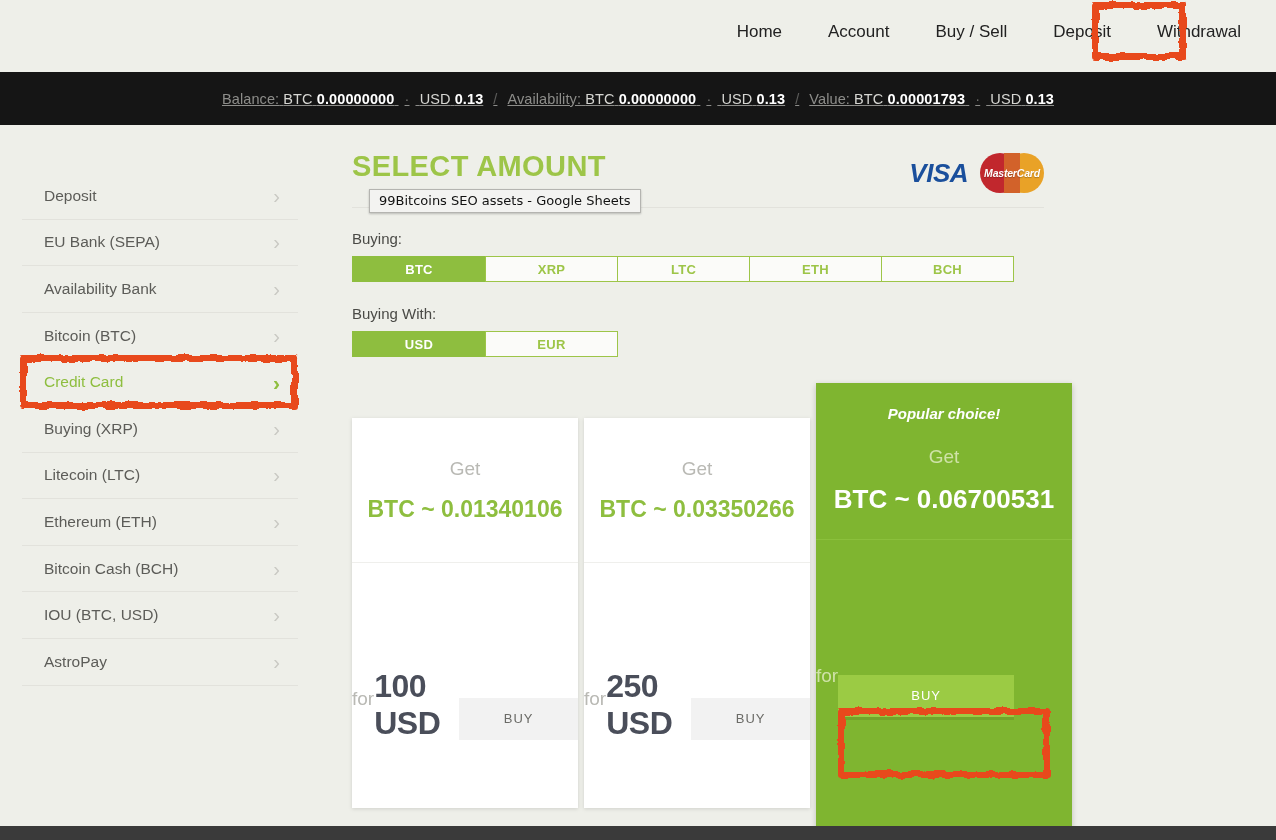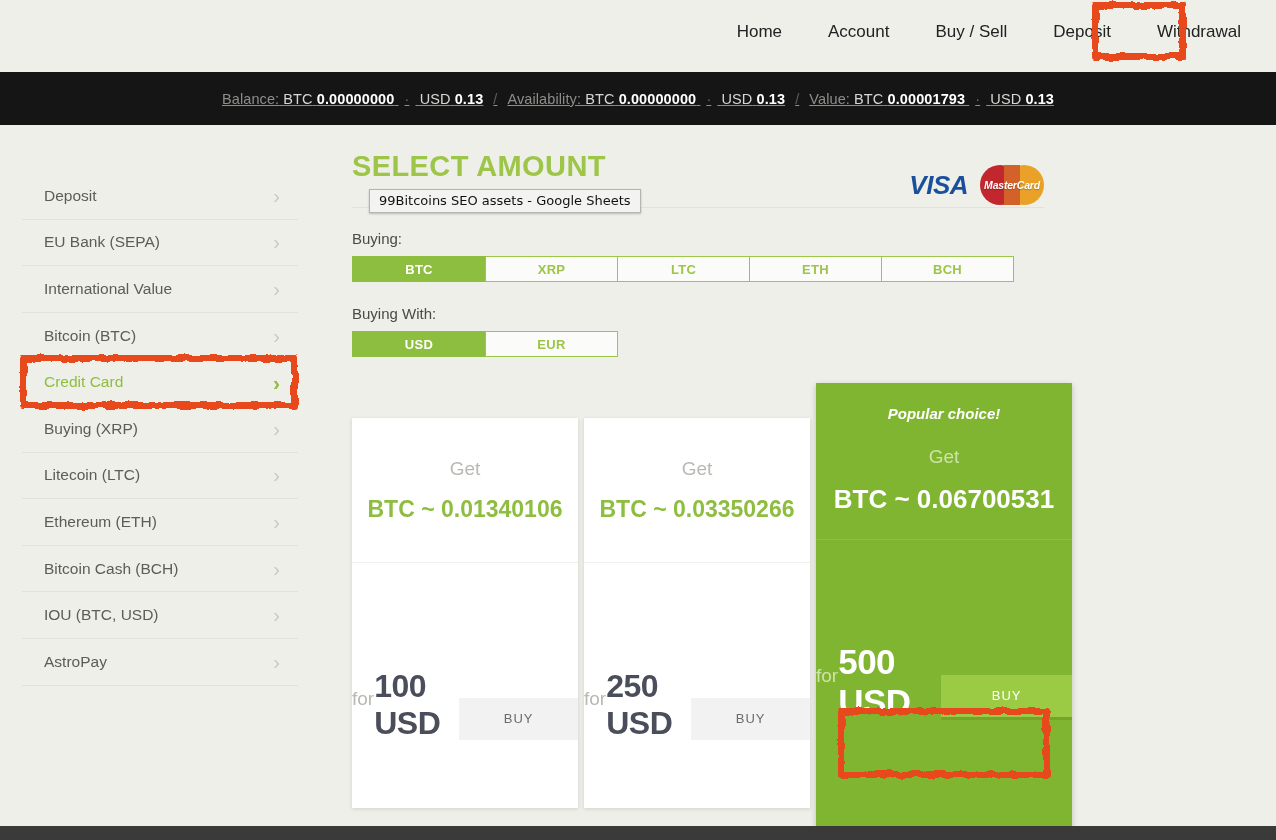--- a/index.html
+++ b/index.html
@@ -58,21 +58,21 @@
 
   
   .main { position: absolute; left: 352px; top: 24px; width: 692px; }
   .maintitle {
     font-size: 29px; font-weight: bold; color: #9dc548;
     letter-spacing: .4px; line-height: 34px;
   }
   .titlerule {
     margin-top: 24px; height: 1px; background: #e2e2dc; width: 692px;
   }
-  .cards-logos { position: absolute; right: 0; top: 16px; display: flex; align-items: center; gap: 12px; }
+  .cards-logos { position: absolute; right: 0; top: 4px; display: flex; align-items: center; gap: 12px; }
   .visa { font-size: 26px; font-weight: bold; font-style: italic; color: #1a4f9c; letter-spacing: -.5px; }
   .mc { position: relative; width: 64px; height: 40px; }
   .mc .c1, .mc .c2 { position: absolute; top: 0; width: 40px; height: 40px; border-radius: 50%; }
   .mc .c1 { left: 0; background: #c1272d; }
   .mc .c2 { right: 0; background: #e9a227; }
   .mc .ov { position: absolute; left: 24px; top: 0; width: 16px; height: 40px; background: #d2622a; }
   .mc .txt {
     position: absolute; left: 0; top: 0; width: 64px; height: 40px;
     display: flex; align-items: center; justify-content: center;
     color: #fff; font-size: 10.5px; font-weight: bold; font-style: italic;
@@ -209,21 +209,21 @@
     <div class="sidebar">
       <div class="side-item">
         <span>Deposit</span>
         <span class="chev">›</span>
       </div>
       <div class="side-item">
         <span>EU Bank (SEPA)</span>
         <span class="chev">›</span>
       </div>
       <div class="side-item">
-        <span>International Value</span>
+        <span>Availability Bank</span>
         <span class="chev">›</span>
       </div>
       <div class="side-item">
         <span>Bitcoin (BTC)</span>
         <span class="chev">›</span>
       </div>
       <div class="side-item active">
         <span>Credit Card</span>
         <span class="chev">›</span>
       </div>
@@ -315,21 +315,20 @@
       </div>
 
       <div class="pcard popular" style="left:464px; top:0px; width:256px; height:452px;">
         <div class="ribbon">Popular choice!</div>
         <div class="top" style="height:118px">
           <div class="getlbl">Get</div>
           <div class="amt">BTC ~ 0.06700531</div>
         </div>
         <div class="bot">
           <div class="forlbl">for</div>
-          <div class="price">500 USD</div>
           <div class="buy">BUY</div>
         </div>
       </div>
 
     </div>
   </div>
 
   <div class="tooltip">99Bitcoins SEO assets - Google Sheets</div>
 
   <div class="annot" style="left:1092px; top:2px; width:94px; height:58px;"></div>

